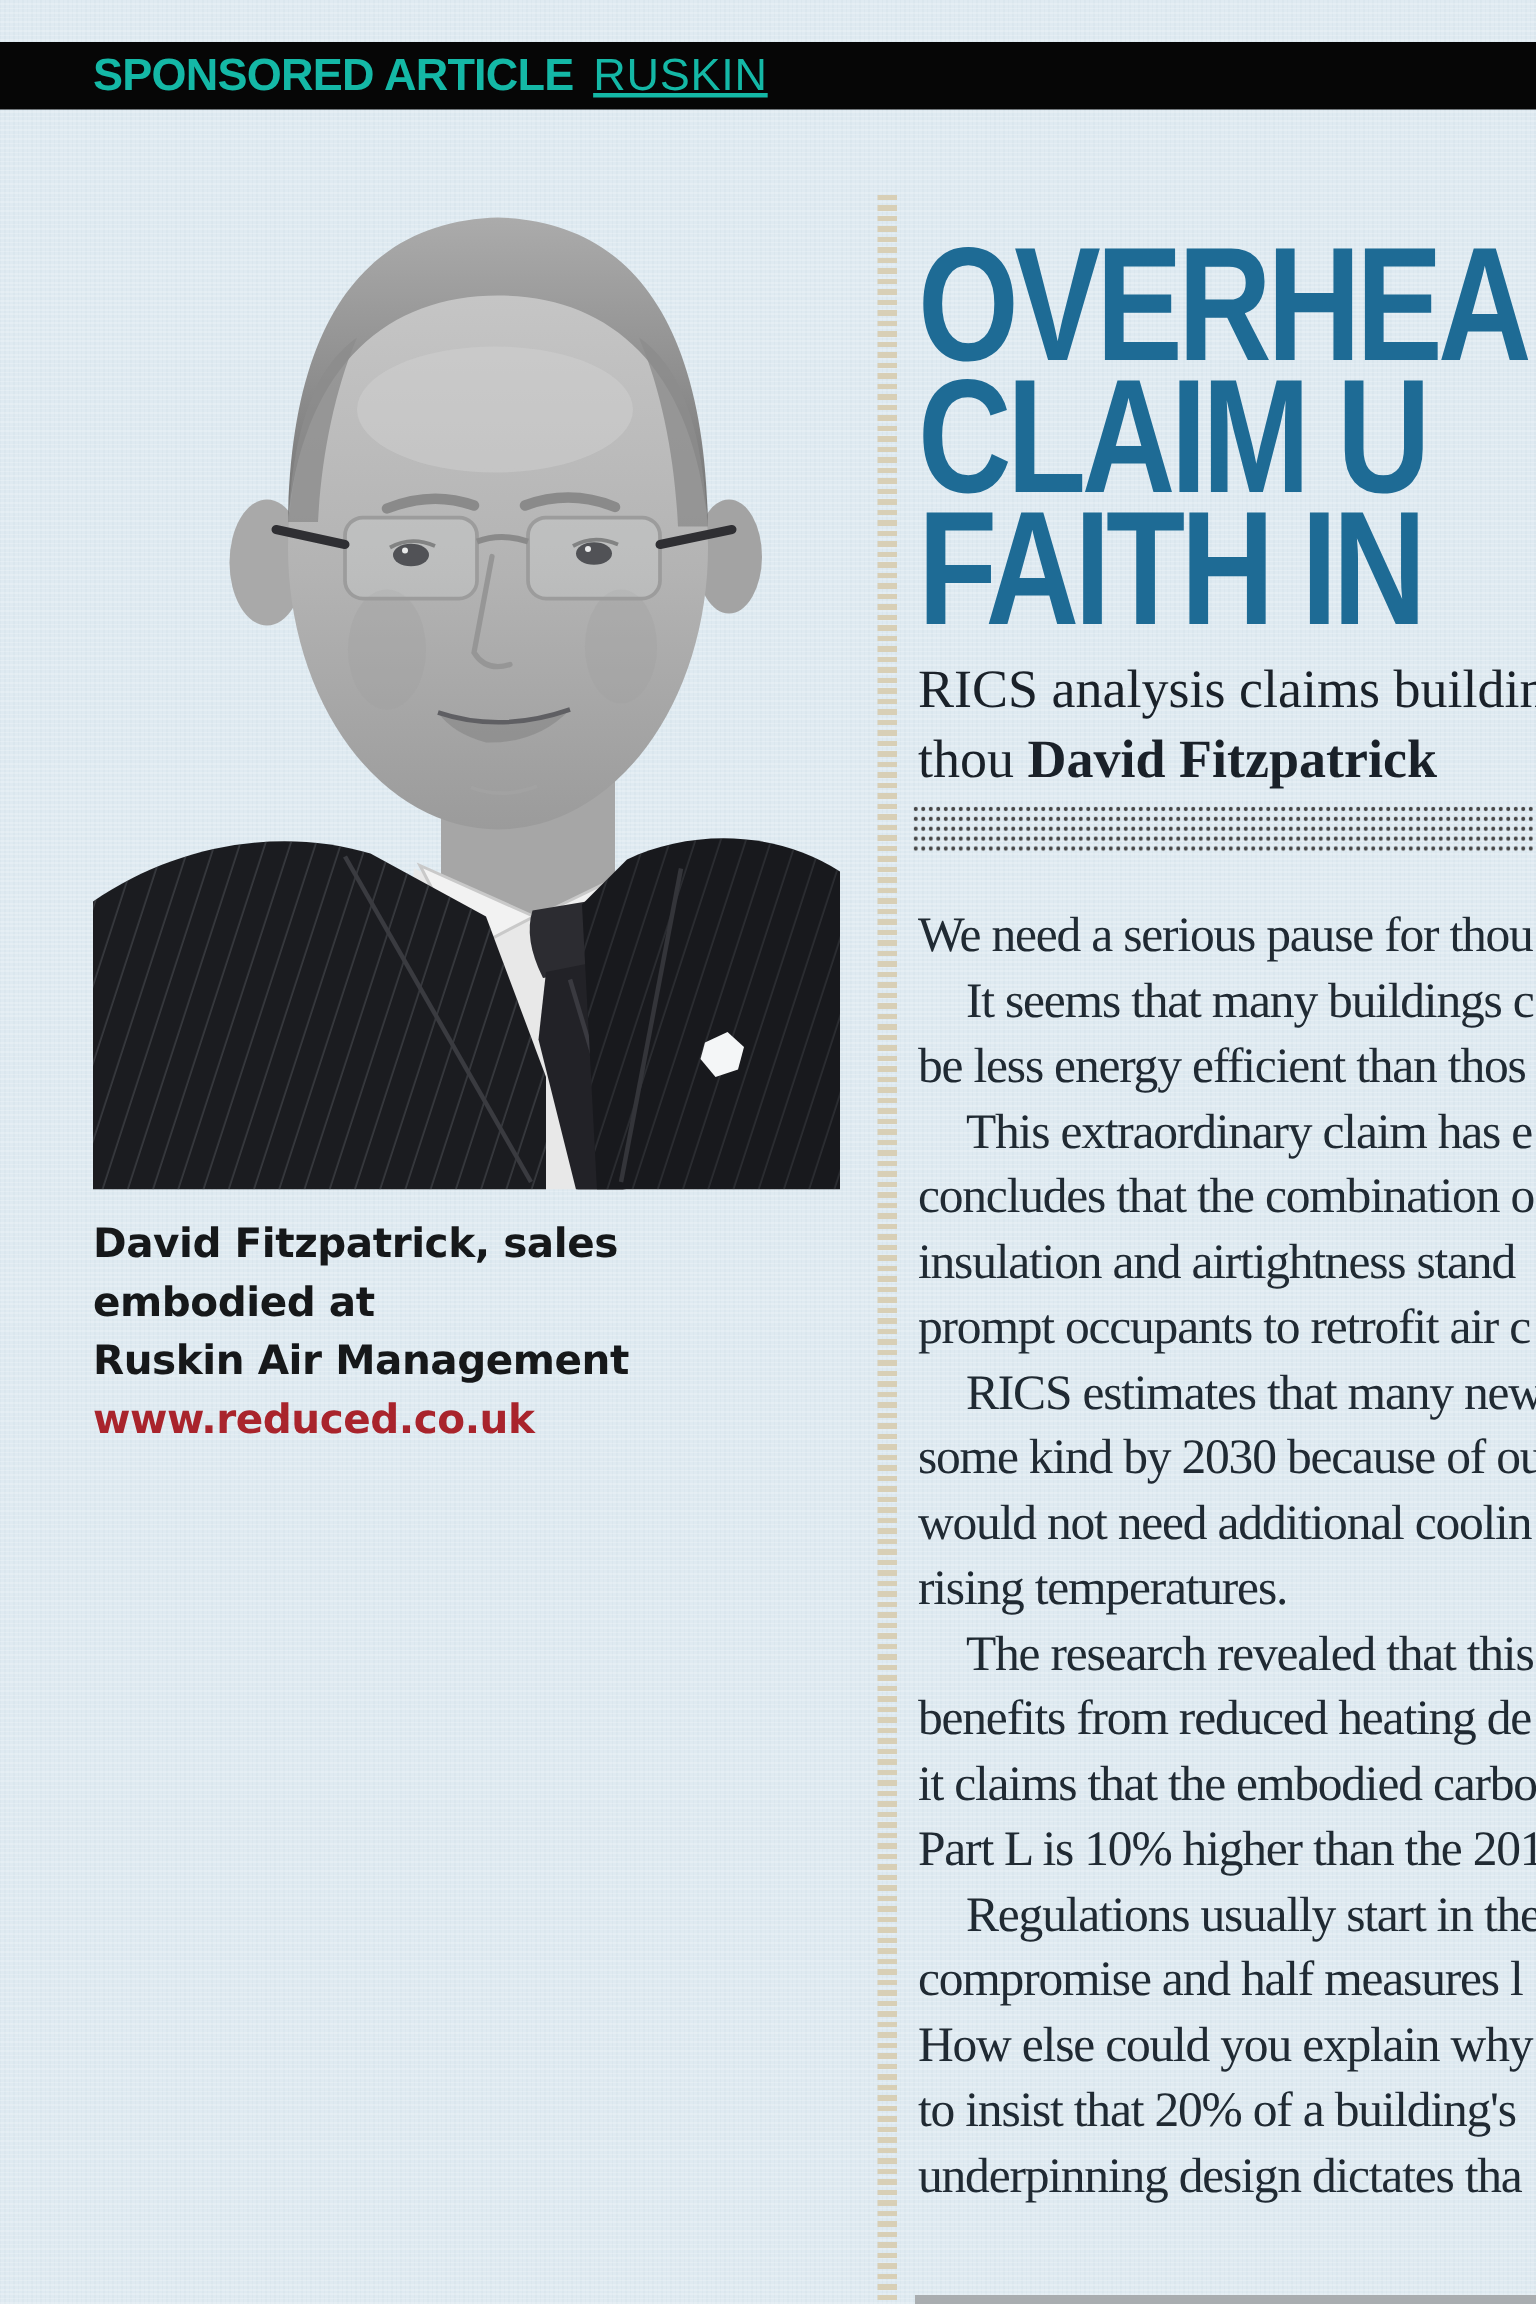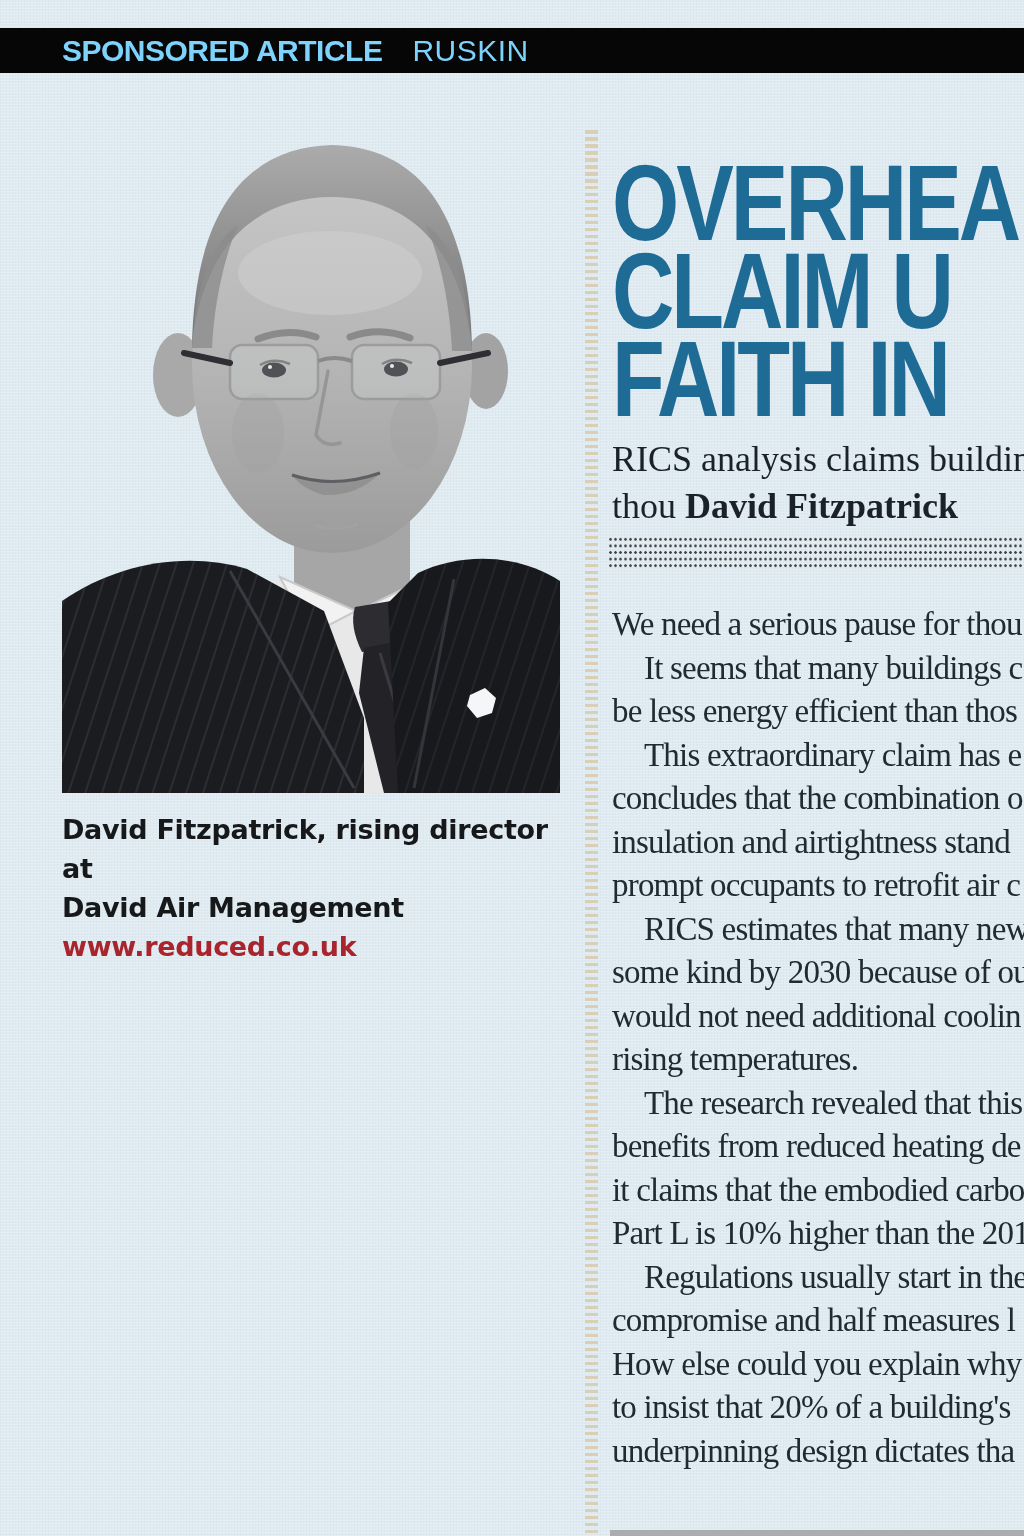--- a/index.html
+++ b/index.html
@@ -8,24 +8,24 @@
     background-color:#dfeaf1;
     background-image:
       repeating-linear-gradient(0deg, rgba(255,255,255,0.20) 0 1px, rgba(0,0,0,0) 1px 3px),
       repeating-linear-gradient(90deg, rgba(176,198,210,0.10) 0 1px, rgba(0,0,0,0) 1px 3px);
     font-family:"Liberation Sans", sans-serif;
   }
   
   .banner{
     position:absolute;left:0;top:28px;width:100%;height:45px;background:#060606;
     display:flex;align-items:center;padding-left:62px;box-sizing:border-box;
-    color:#7dd3fc;white-space:nowrap;
+    color:#14b8a6;white-space:nowrap;
   }
   .banner .b1{font-weight:800;font-size:30px;letter-spacing:-0.5px;}
-  .banner .b2{font-weight:400;font-size:30px;letter-spacing:0.5px;margin-left:30px;}
+  .banner .b2{font-weight:400;font-size:30px;letter-spacing:0.5px;margin-left:13px;text-decoration:underline;}
   
   .portrait{position:absolute;left:62px;top:133px;width:498px;height:660px;}
   
   .caption{
     position:absolute;left:62px;top:810px;width:500px;
     font-family:"DejaVu Sans", sans-serif;font-weight:700;
     font-size:27px;line-height:39px;color:#16181a;letter-spacing:-0.3px;
   }
   .caption .weblink{color:#a9242c;text-decoration:none;cursor:pointer;}
   
@@ -140,22 +140,22 @@
     <path d="M378,230 L426,220" stroke="#2f2f33" stroke-width="6" stroke-linecap="round"></path>
 
     <path d="M266,238 C260,270 256,292 254,302 Q262,315 278,310" stroke="#969696" stroke-width="3.5" fill="none" stroke-linecap="round"></path>
 
     <path d="M230,342 Q270,354 318,340 Q296,363 262,362 Q240,356 230,342 Z" fill="#8e8e8e" opacity="0.85"></path>
     <path d="M230,342 Q272,356 318,340" stroke="#5f5f63" stroke-width="3" fill="none"></path>
     <path d="M252,392 Q274,400 296,391" stroke="#a2a2a2" stroke-width="2.5" fill="none" opacity="0.8"></path>
   </svg>
 
   <div class="caption">
-    <div>David Fitzpatrick, rising director at</div>
-    <div>David Air Management</div>
+    <div>David Fitzpatrick, sales embodied at</div>
+    <div>Ruskin Air Management</div>
     <a class="weblink">www.reduced.co.uk</a>
   </div>
 
   <div class="dash-ladder"></div>
 
   <div class="headline">
     <div>OVERHEA</div>
     <div>CLAIM U</div>
     <div>FAITH IN</div>
   </div>

